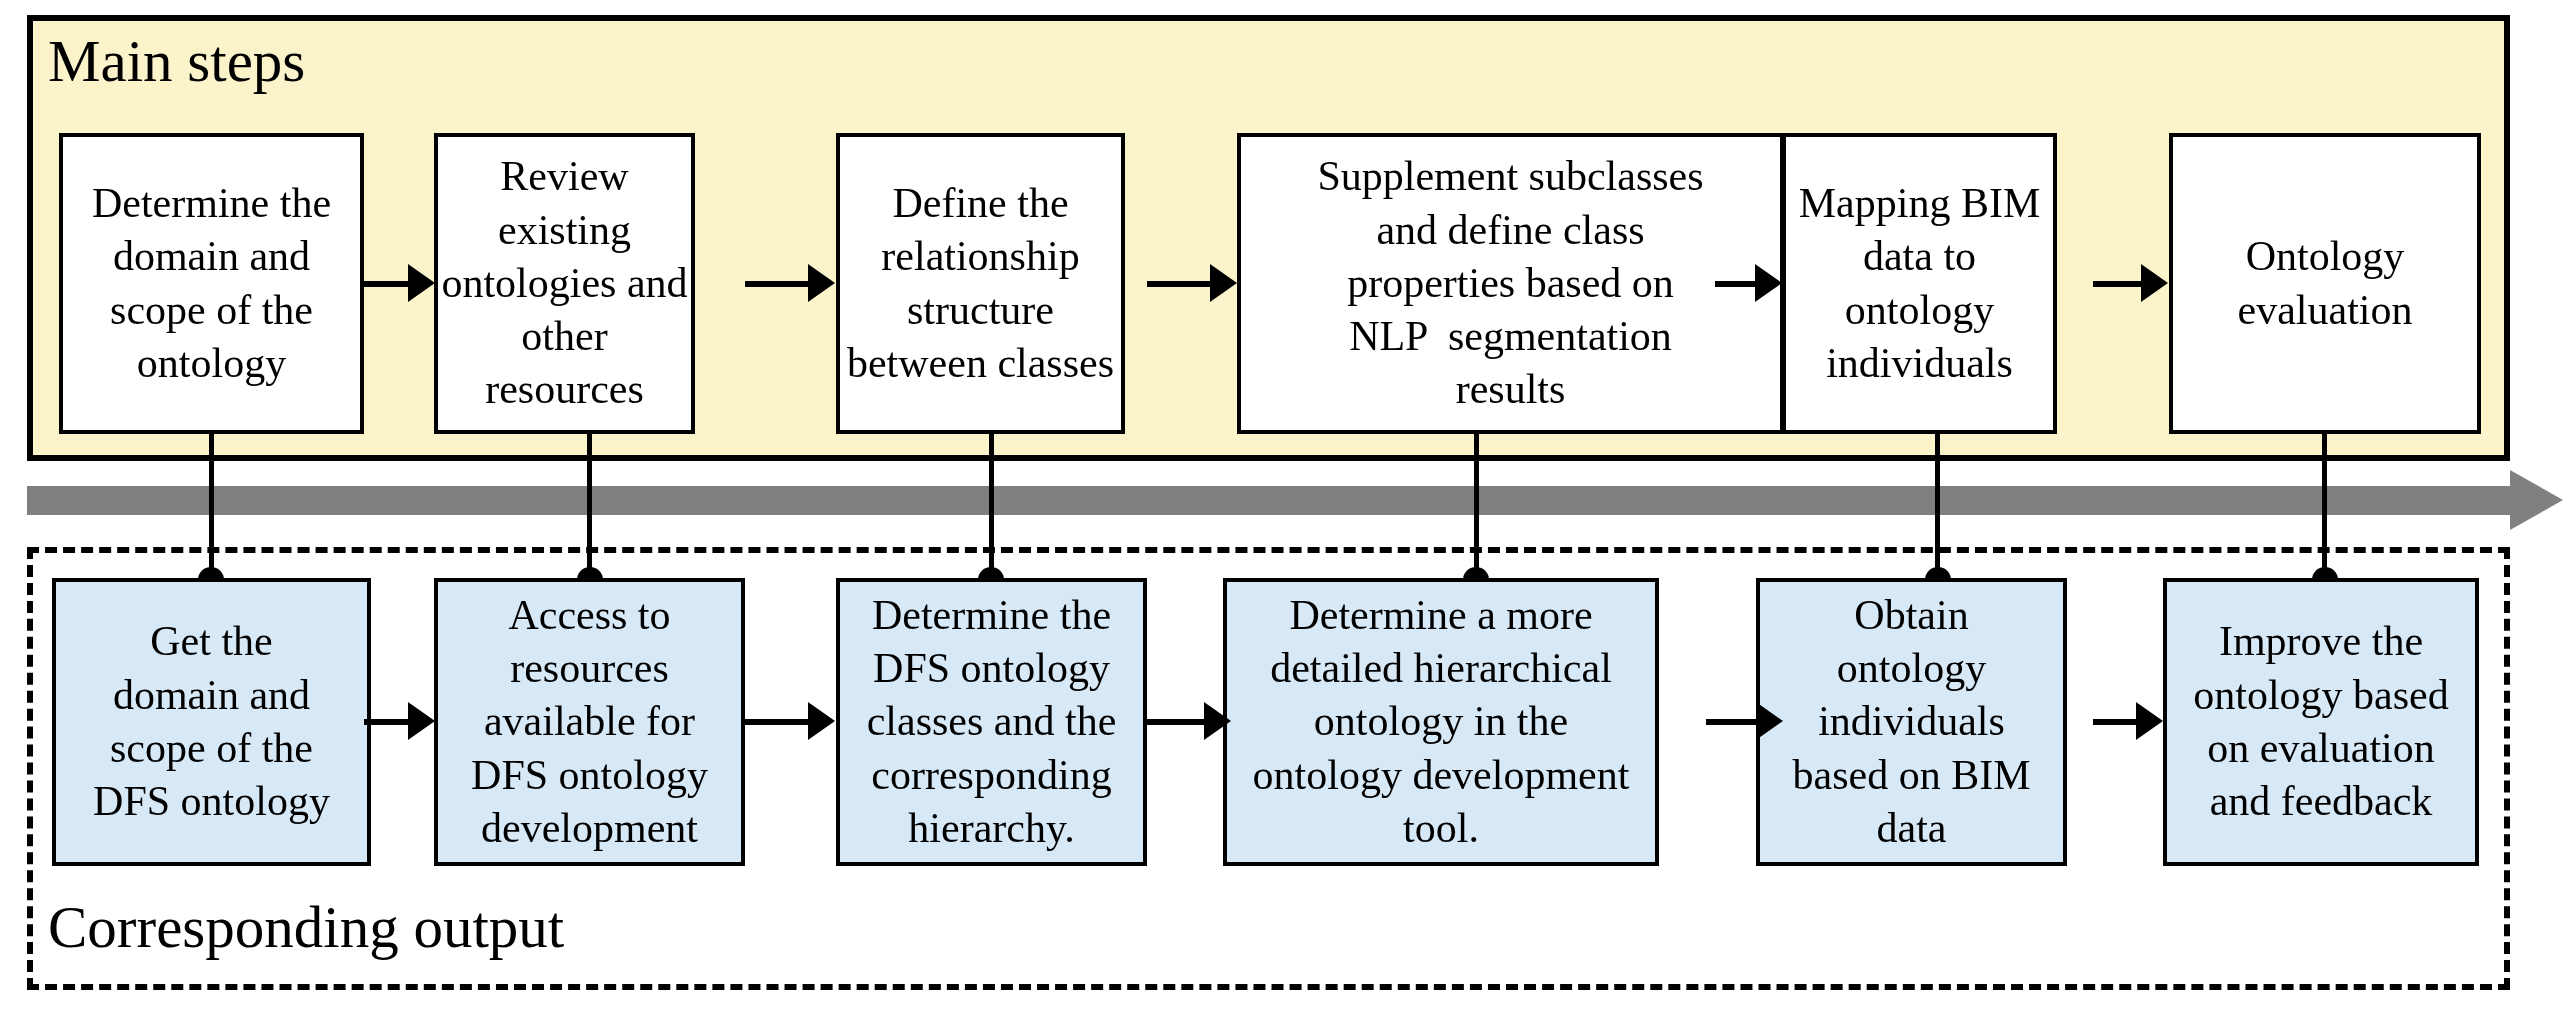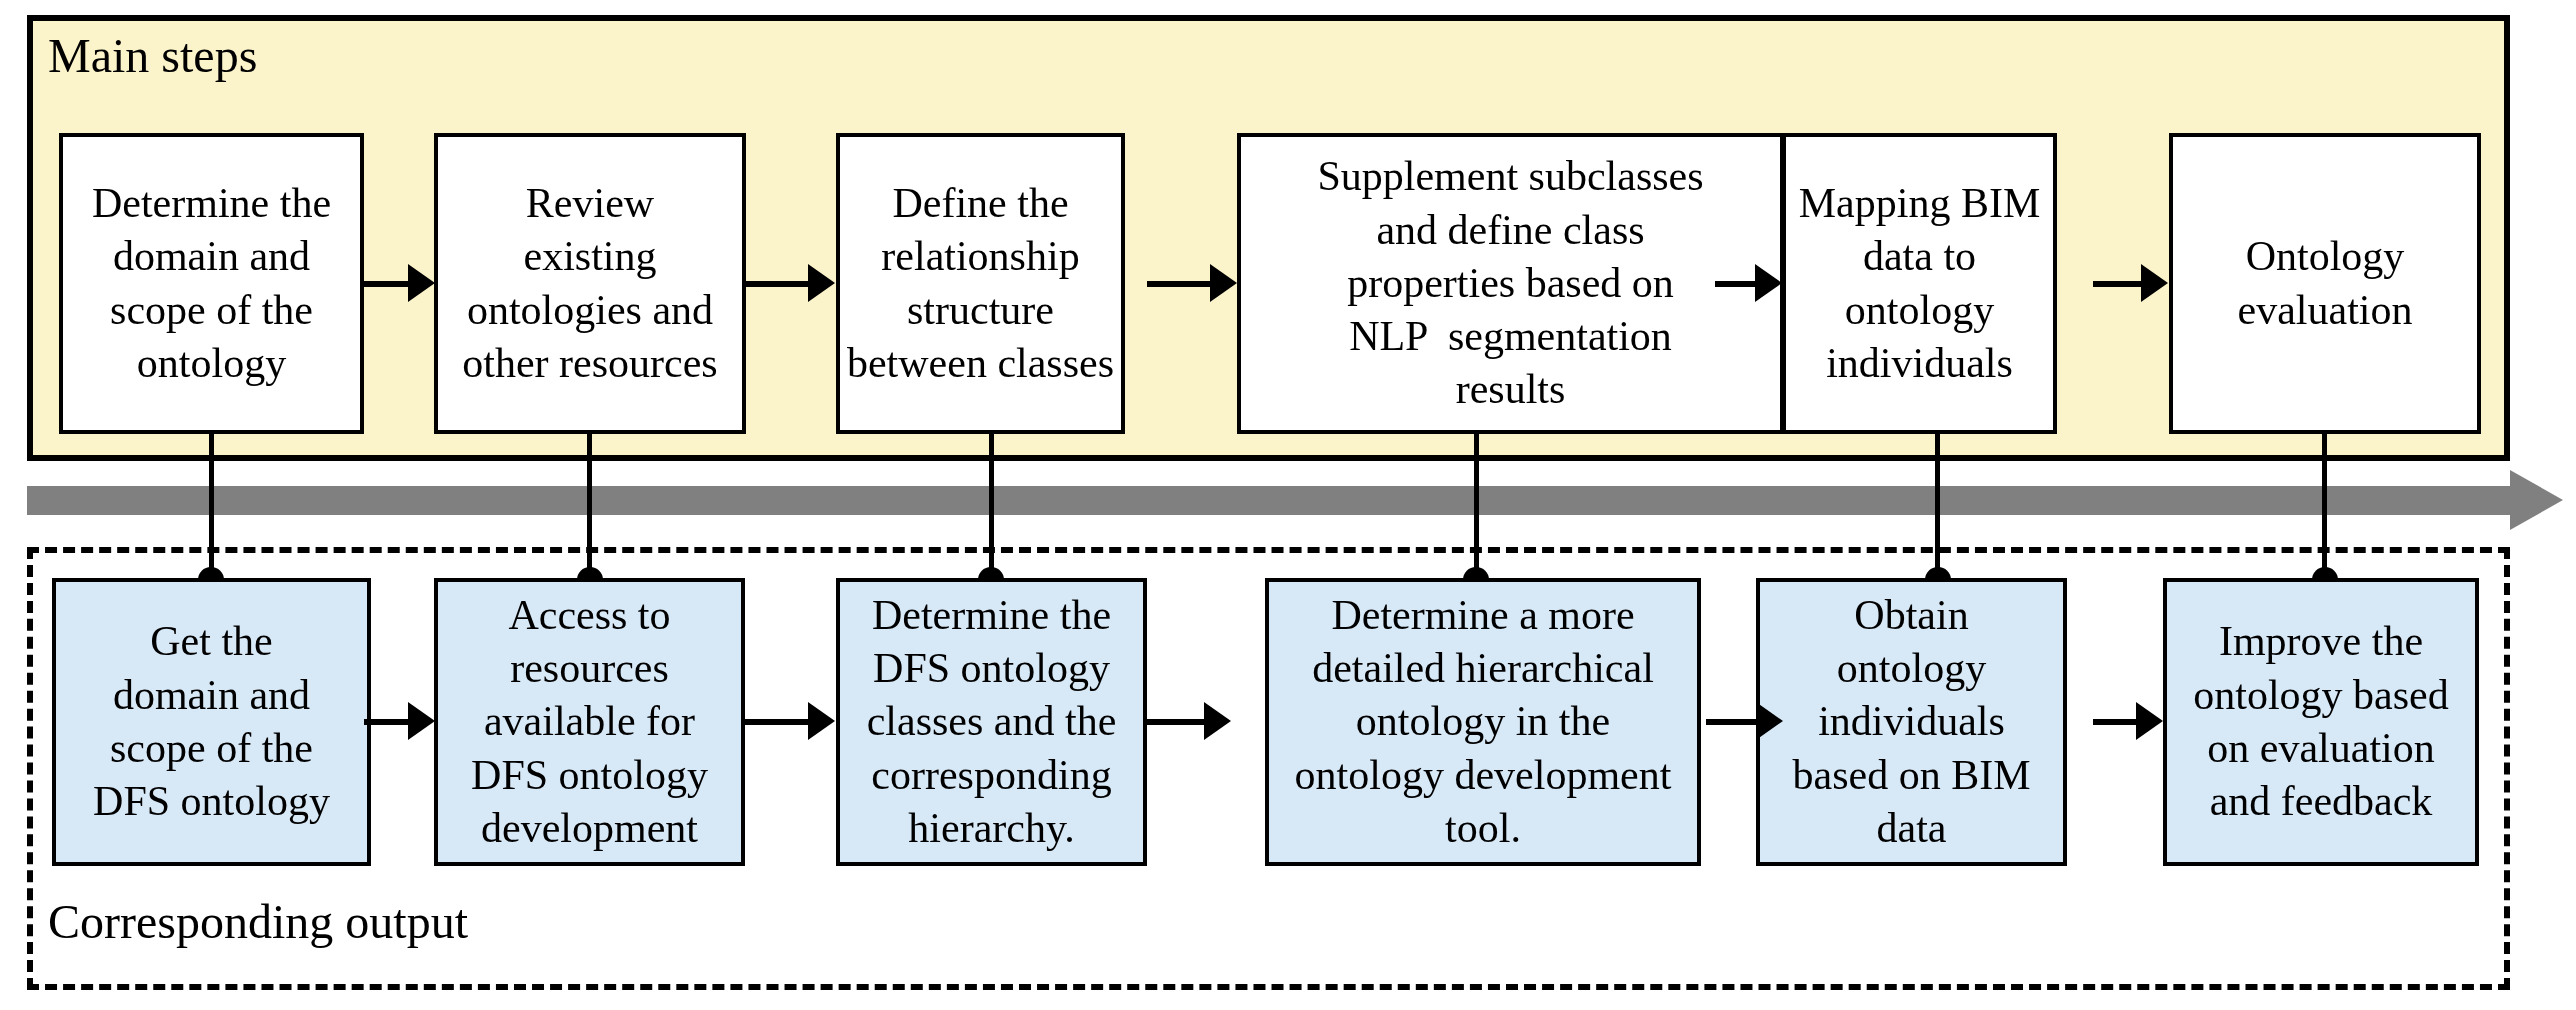--- a/index.html
+++ b/index.html
@@ -16,21 +16,21 @@
   #steps-panel {
     left: 27px; top: 15px; width: 2483px; height: 446px;
     background: #FBF3CA; border: 6px solid #000;
   }
   #output-panel {
     left: 27px; top: 547px; width: 2483px; height: 443px;
     background: transparent; border: 6px dashed #000;
   }
   .panel-title {
     position: absolute;
-    font-size: 48px;
+    font-size: 59px;
     line-height: 1.0;
     white-space: pre;
   }
   #steps-title  { left: 48px; top: 32px; }
   #output-title { left: 48px; top: 898px; }
 
   .box {
     position: absolute; box-sizing: border-box;
     border: 4.5px solid #000;
     display: flex; align-items: center; justify-content: center;
@@ -93,21 +93,21 @@
   <div class="dot" style="left:1463px"></div>
   <div class="dot" style="left:1925px"></div>
   <div class="dot" style="left:2312px"></div>
 
   <div class="box step-box" style="left:59px;width:305px">
       <span class="label">Determine the
 domain and
 scope of the
 ontology</span>
     </div>
-  <div class="box step-box" style="left:434px;width:312px">
+  <div class="box step-box" style="left:434px;width:261px">
       <span class="label">Review
 existing
 ontologies and
 other resources</span>
     </div>
   <div class="box step-box" style="left:836px;width:289px">
       <span class="label">Define the
 relationship
 structure
 between classes</span>
@@ -164,21 +164,21 @@
 DFS ontology
 development</span>
     </div>
   <div class="box output-box" style="left:836px;width:311px">
       <span class="label">Determine the
 DFS ontology
 classes and the
 corresponding
 hierarchy.</span>
     </div>
-  <div class="box output-box" style="left:1265px;width:436px">
+  <div class="box output-box" style="left:1223px;width:436px">
       <span class="label">Determine a more
 detailed hierarchical
 ontology in the
 ontology development
 tool.</span>
     </div>
   <div class="box output-box" style="left:1756px;width:311px">
       <span class="label">Obtain
 ontology
 individuals

